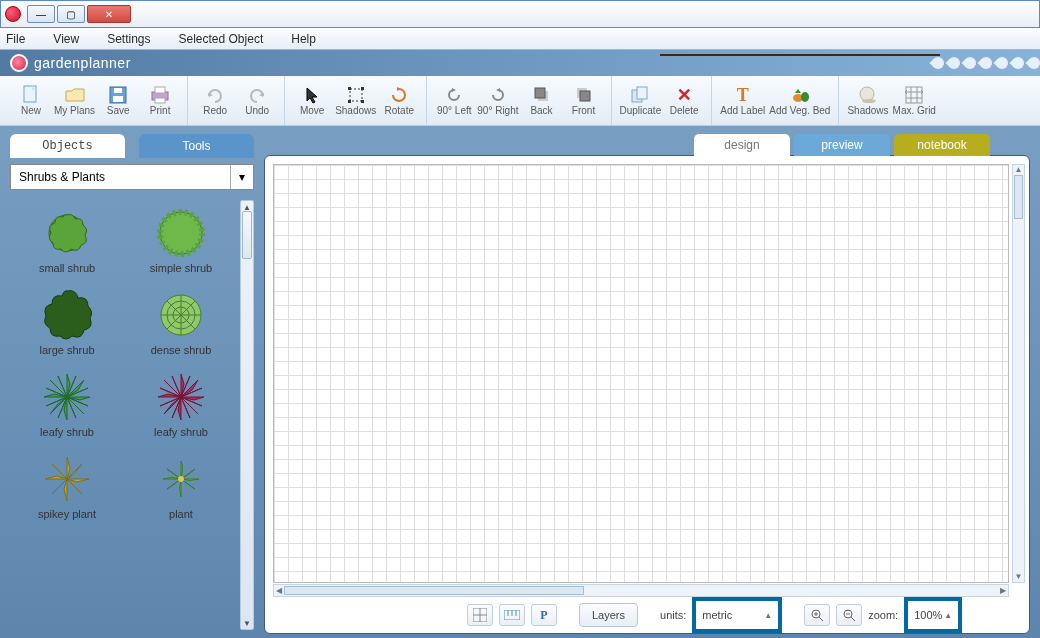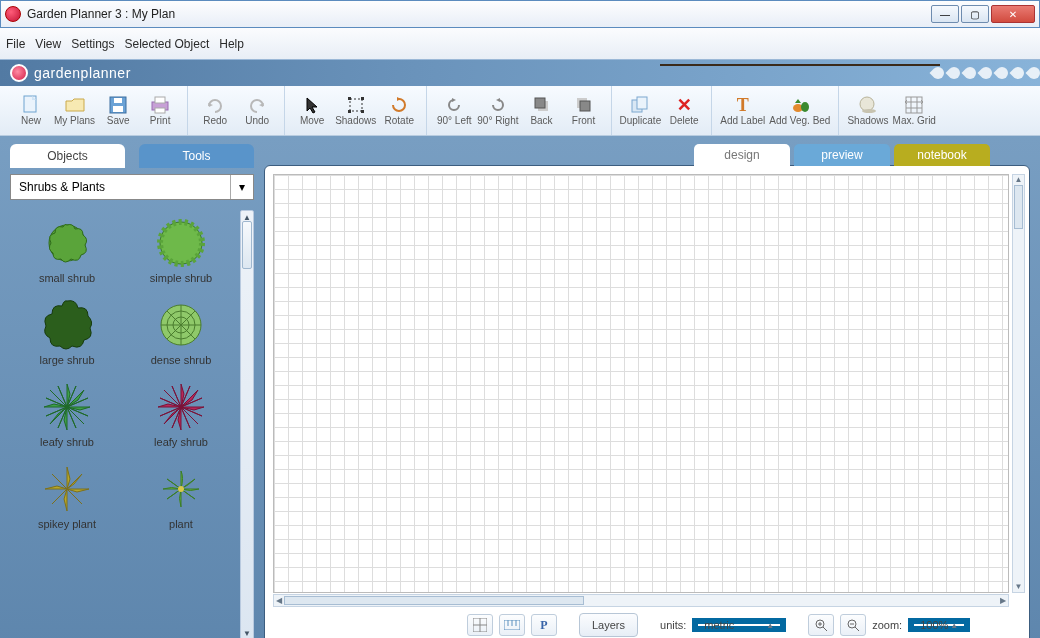--- a/index.html
+++ b/index.html
@@ -7,21 +7,21 @@
 
 
 .titlebar { height: 28px; background: linear-gradient(#fdfdfe, #e8eef7); border: 1px solid #5b8bbe; display: flex; align-items: center; padding: 0 4px; font-size: 12px; }
 .titlebar .app-icon { width: 16px; height: 16px; border-radius: 50%; background: radial-gradient(circle at 35% 35%, #ff5d7a, #c41436); margin-right: 6px; border: 1px solid #a00; }
 .titlebar .title { flex: 1; color: #222; }
 .win-controls { display: flex; gap: 2px; }
 .win-btn { width: 28px; height: 18px; border: 1px solid #6e8caf; background: linear-gradient(#f6f9fd,#d9e5f2); font-size: 10px; display:flex; align-items:center; justify-content:center; cursor:pointer; border-radius:2px; }
 .win-btn.close { background: linear-gradient(#e97b73,#d14b3f); color:#fff; border-color:#a33; width:44px; }
 
 
-.menubar { height: 32px; background: linear-gradient(#fbfcfe,#e8eef6); border-bottom: 1px solid #9bb8d7; display:flex; align-items:center; padding: 1px 6px; font-size: 12px; gap: 10px; color:#2a2a2a; }
+.menubar { height: 22px; background: linear-gradient(#fbfcfe,#e8eef6); border-bottom: 1px solid #9bb8d7; display:flex; align-items:center; padding: 1px 6px; font-size: 12px; gap: 28px; color:#2a2a2a; }
 .menubar span { cursor: default; }
 
 
 .banner { height: 26px; background: linear-gradient(90deg,#527aa3 0%,#6a93bb 40%,#88b3d9 100%); display:flex; align-items:center; padding:0 10px; color:#fff; position:relative; overflow:hidden; }
 .banner .logo { width: 18px; height:18px; border-radius:50%; background: radial-gradient(circle at 40% 40%, #ff8ba3,#d41c46); border:2px solid #fff; margin-right:6px; }
 .banner .brand { font-size:14px; letter-spacing:0.5px; }
 .banner .blossom { position:absolute; right:0; top:0; height:26px; width:460px; display:flex; align-items:center; justify-content:flex-end; gap:4px; }
 .petal { width:12px; height:12px; background:#fff; border-radius:50% 50% 50% 0; transform:rotate(45deg); opacity:0.8; }
 .branch { position:absolute; right:100px; top:4px; width:280px; height:2px; background:#3a2a1a; }
 
@@ -32,21 +32,21 @@
 .tbtn { display:flex; flex-direction:column; align-items:center; justify-content:center; min-width:42px; height:44px; font-size:10px; color:#5a5a5a; cursor:pointer; padding:0 2px; }
 .tbtn .ico { width:20px; height:20px; display:flex; align-items:center; justify-content:center; font-size:16px; }
 
 
 .main { display:flex; height: calc(638px - 28px - 22px - 26px - 50px); background: linear-gradient(#789ec2,#5e86ad); }
 
 
 .left { width: 264px; padding: 8px 10px; display:flex; flex-direction:column; }
 .lptabs { display:flex; gap:6px; margin-bottom:6px; }
 .lptab { flex:1; height:24px; border-radius:6px 6px 0 0; display:flex; align-items:center; justify-content:center; font-size:12px; cursor:pointer; }
-.lptab.active { background:#fff; color:#444; }
+.lptab.active { background:#fff; color:#444;font-family:Liberation Mono, monospace; }
 .lptab.inactive { background:#5994ca; color:#fff;margin-left:8px; }
 .catsel { height:26px; background:#fff; border:1px solid #888; display:flex; align-items:center; padding:0 8px; font-size:12px; justify-content:space-between; cursor:pointer;gap:40px; }
 .catsel .arrow { border-left:1px solid #aaa; padding-left:8px; height:100%; display:flex; align-items:center; }
 .palette { flex:1; background:transparent; margin-top:10px; position:relative; overflow:hidden; }
 .palette-inner { display:grid; grid-template-columns: 1fr 1fr; gap:4px 0; padding-right:16px; }
 .pitem { display:flex; flex-direction:column; align-items:center; font-size:11px; color:#333; cursor:pointer; padding:4px; }
 .pitem .shape { width:58px; height:58px; display:flex; align-items:center; justify-content:center; }
 .pscroll { position:absolute; right:0; top:0; bottom:0; width:14px; background:linear-gradient(#edf2f8,#dce6f1); border:1px solid #b9cadf; border-radius:2px; }
 .pscroll .thumb { position:absolute; left:1px; right:1px; top:10px; height:48px; background:linear-gradient(#f6f9fc,#dde7f1); border:1px solid #9fb7cf; border-radius:2px; }
 .pscroll .sbtn { position:absolute; left:0; right:0; height:12px; display:flex; align-items:center; justify-content:center; font-size:8px; color:#456; cursor:pointer; }
@@ -68,32 +68,31 @@
 .vscroll .sbtn { position:absolute; left:0; right:0; height:10px; font-size:8px; text-align:center; color:#678; cursor:pointer; }
 .vscroll .sbtn.up{top:0;} .vscroll .sbtn.down{bottom:0;}
 .hscroll { position:absolute; left:8px; right:20px; bottom:36px; height:13px; background:#eef3f8; border:1px solid #c6d4e3; }
 .hscroll .thumb { position:absolute; top:1px; bottom:1px; left:10px; width:300px; background:#dde7f0; border:1px solid #a7bdd3; }
 .hscroll .sbtn { position:absolute; top:0; bottom:0; width:10px; font-size:8px; color:#678; display:flex; align-items:center; justify-content:center; cursor:pointer; }
 .hscroll .sbtn.l{left:0;} .hscroll .sbtn.r{right:0;}
 
 .statusbar { position:absolute; left:6px; right:6px; bottom:4px; height:28px; display:flex; align-items:center; gap:6px; font-size:11px; color:#444; }
 .sbtn2 { width:26px; height:22px; border:1px solid #bfcddc; background:linear-gradient(#fcfdfe,#eaf0f7); border-radius:3px; display:flex; align-items:center; justify-content:center; cursor:pointer; font-size:12px; }
 .sbtn-wide { padding:0 12px; height:24px; border:1px solid #b7c6d6; background:linear-gradient(#fbfcfe,#e7eef6); border-radius:4px; cursor:pointer; display:flex; align-items:center; }
-.dd { height:14px; border:6px solid #0369a1; background:#fff; padding:0 6px; display:flex; align-items:center; gap:2px; cursor:pointer; }
+.dd { height:36px; border:4px solid #0369a1; background:#fff; padding:0 6px; display:flex; align-items:center; gap:2px; cursor:pointer; }
 .dd .arr { font-size:8px; color:#678; }
 .gap { flex:0 0 10px; }
 
 svg { display:block; }
 </style>
 </head>
 <body>
 
 <div class="titlebar">
   <div class="app-icon"></div>
-  <div class="title">Garden Planner 3 : My  Plan</div>
   <div class="win-controls">
     <div class="win-btn">—</div>
     <div class="win-btn">▢</div>
     <div class="win-btn close">✕</div>
   </div>
 </div>
 
 <div class="menubar">
   <span>File</span>
   <span>View</span>

